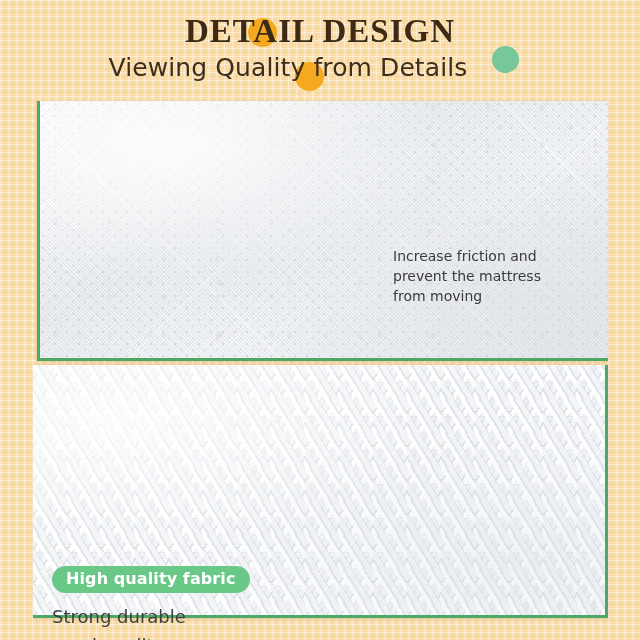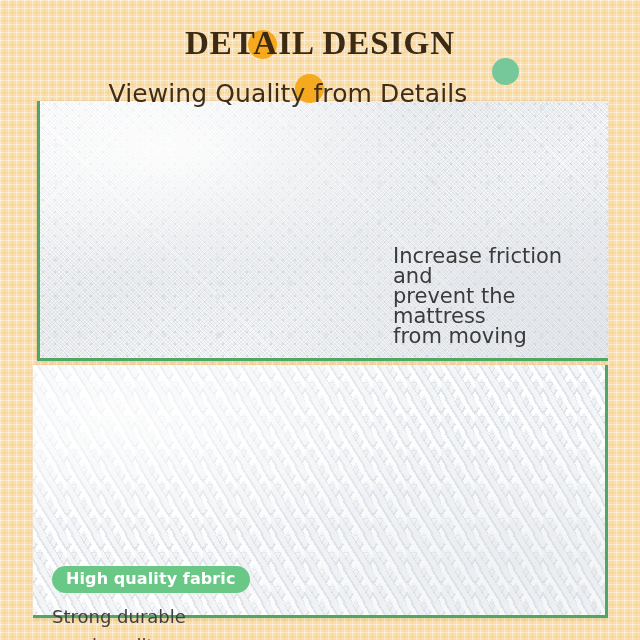--- a/index.html
+++ b/index.html
@@ -26,21 +26,21 @@
       linear-gradient(to right, rgba(226,172,96,0.18) 1px, transparent 1px),
       linear-gradient(to bottom, rgba(226,172,96,0.18) 1px, transparent 1px);
     background-size: 8px 8px, 8px 8px, 8px 8px, 8px 8px;
     background-position: 0 0, 0 0, 4px 0, 0 4px;
   }
 
   
   #header {
     position: absolute;
     left: 0;
-    top: 12px;
+    top: 0;
     width: 640px;
     height: 96px;
     text-align: center;
   }
 
   #title-wrap {
     position: absolute;
     left: 0;
     top: 11px;
     width: 640px;
@@ -59,21 +59,20 @@
     z-index: 3;
     white-space: nowrap;
   }
 
   #subtitle-wrap {
     position: absolute;
     left: 0;
     top: 49px;
     width: 576px;
     height: 38px;
-    margin-top: 14px;
   }
 
   #subtitle {
     position: relative;
     display: inline-block;
     font-family: "DejaVu Sans", sans-serif;
     font-weight: 400;
     font-size: 25px;
     color: #3f2d19;
     line-height: 38px;
@@ -220,21 +219,21 @@
     font-size: 16px;
     font-weight: bold;
     letter-spacing: 0.1px;
     line-height: 20px;
     white-space: nowrap;
   }
 
   .callout-text {
     margin-top: 7px;
     font-family: "DejaVu Sans", sans-serif;
-    font-size: 21px;
+    font-size: 14px;
     line-height: 20px;
     color: #3b3b3b;
     white-space: pre-line;
   }
   #callout-bottom .callout-text {
     font-size: 18px;
     line-height: 29px;
     margin-top: 9px;
     color: #3f3f3f;
   }

